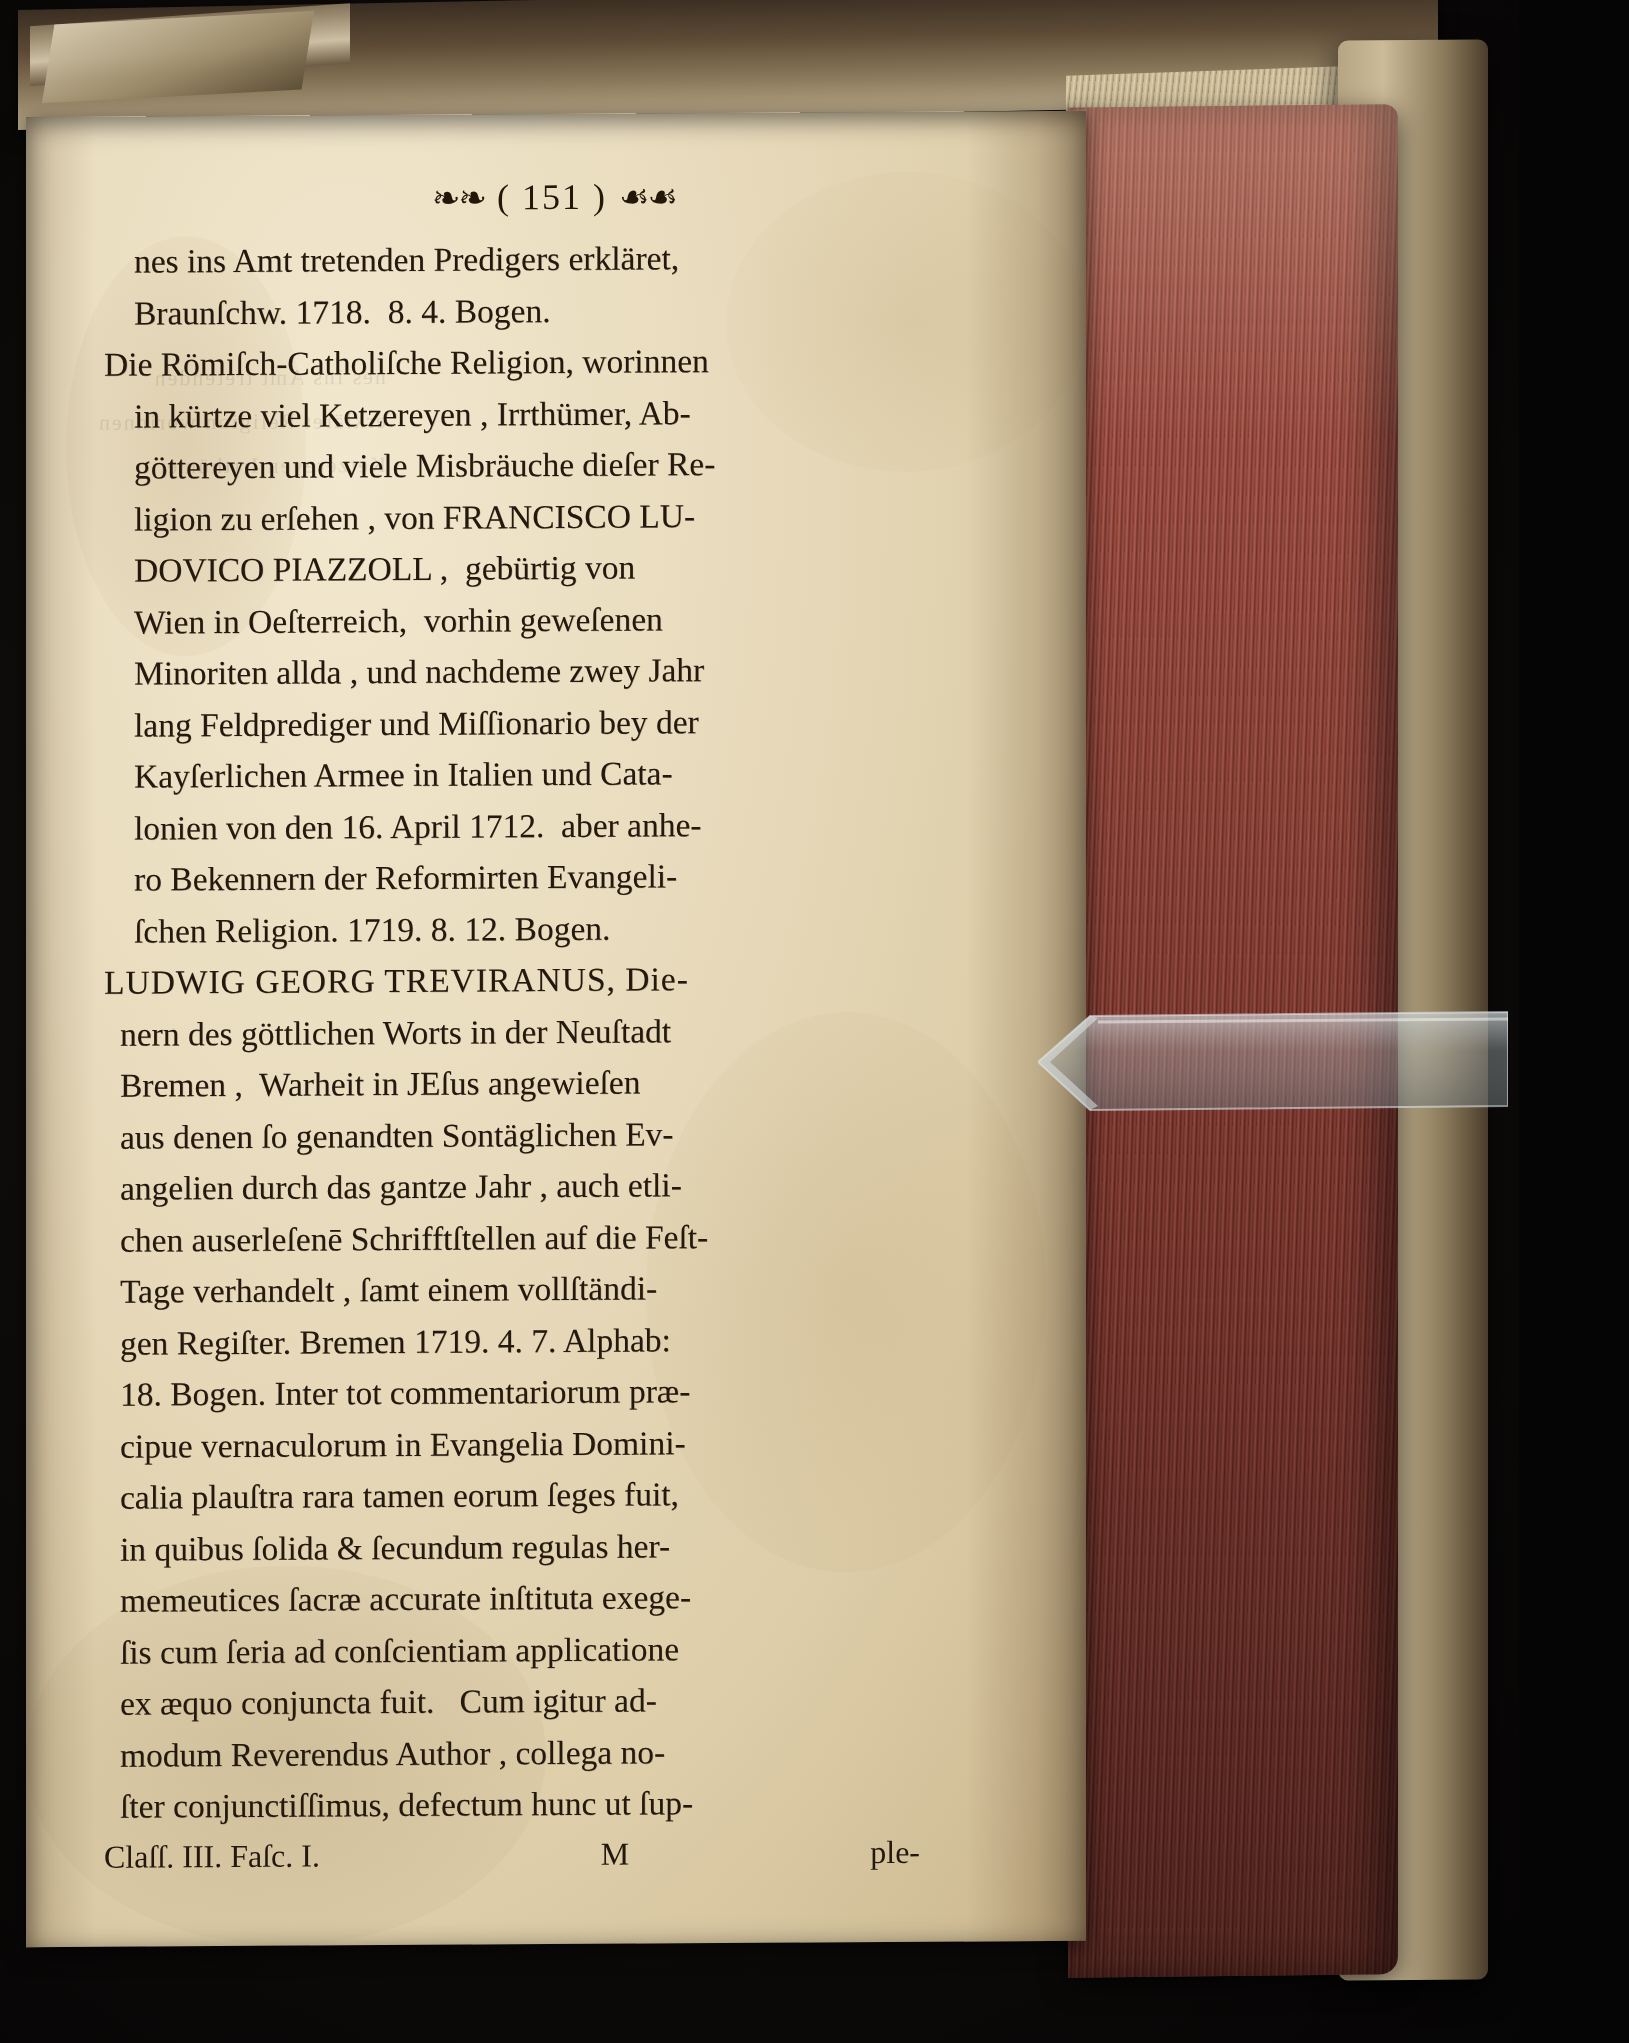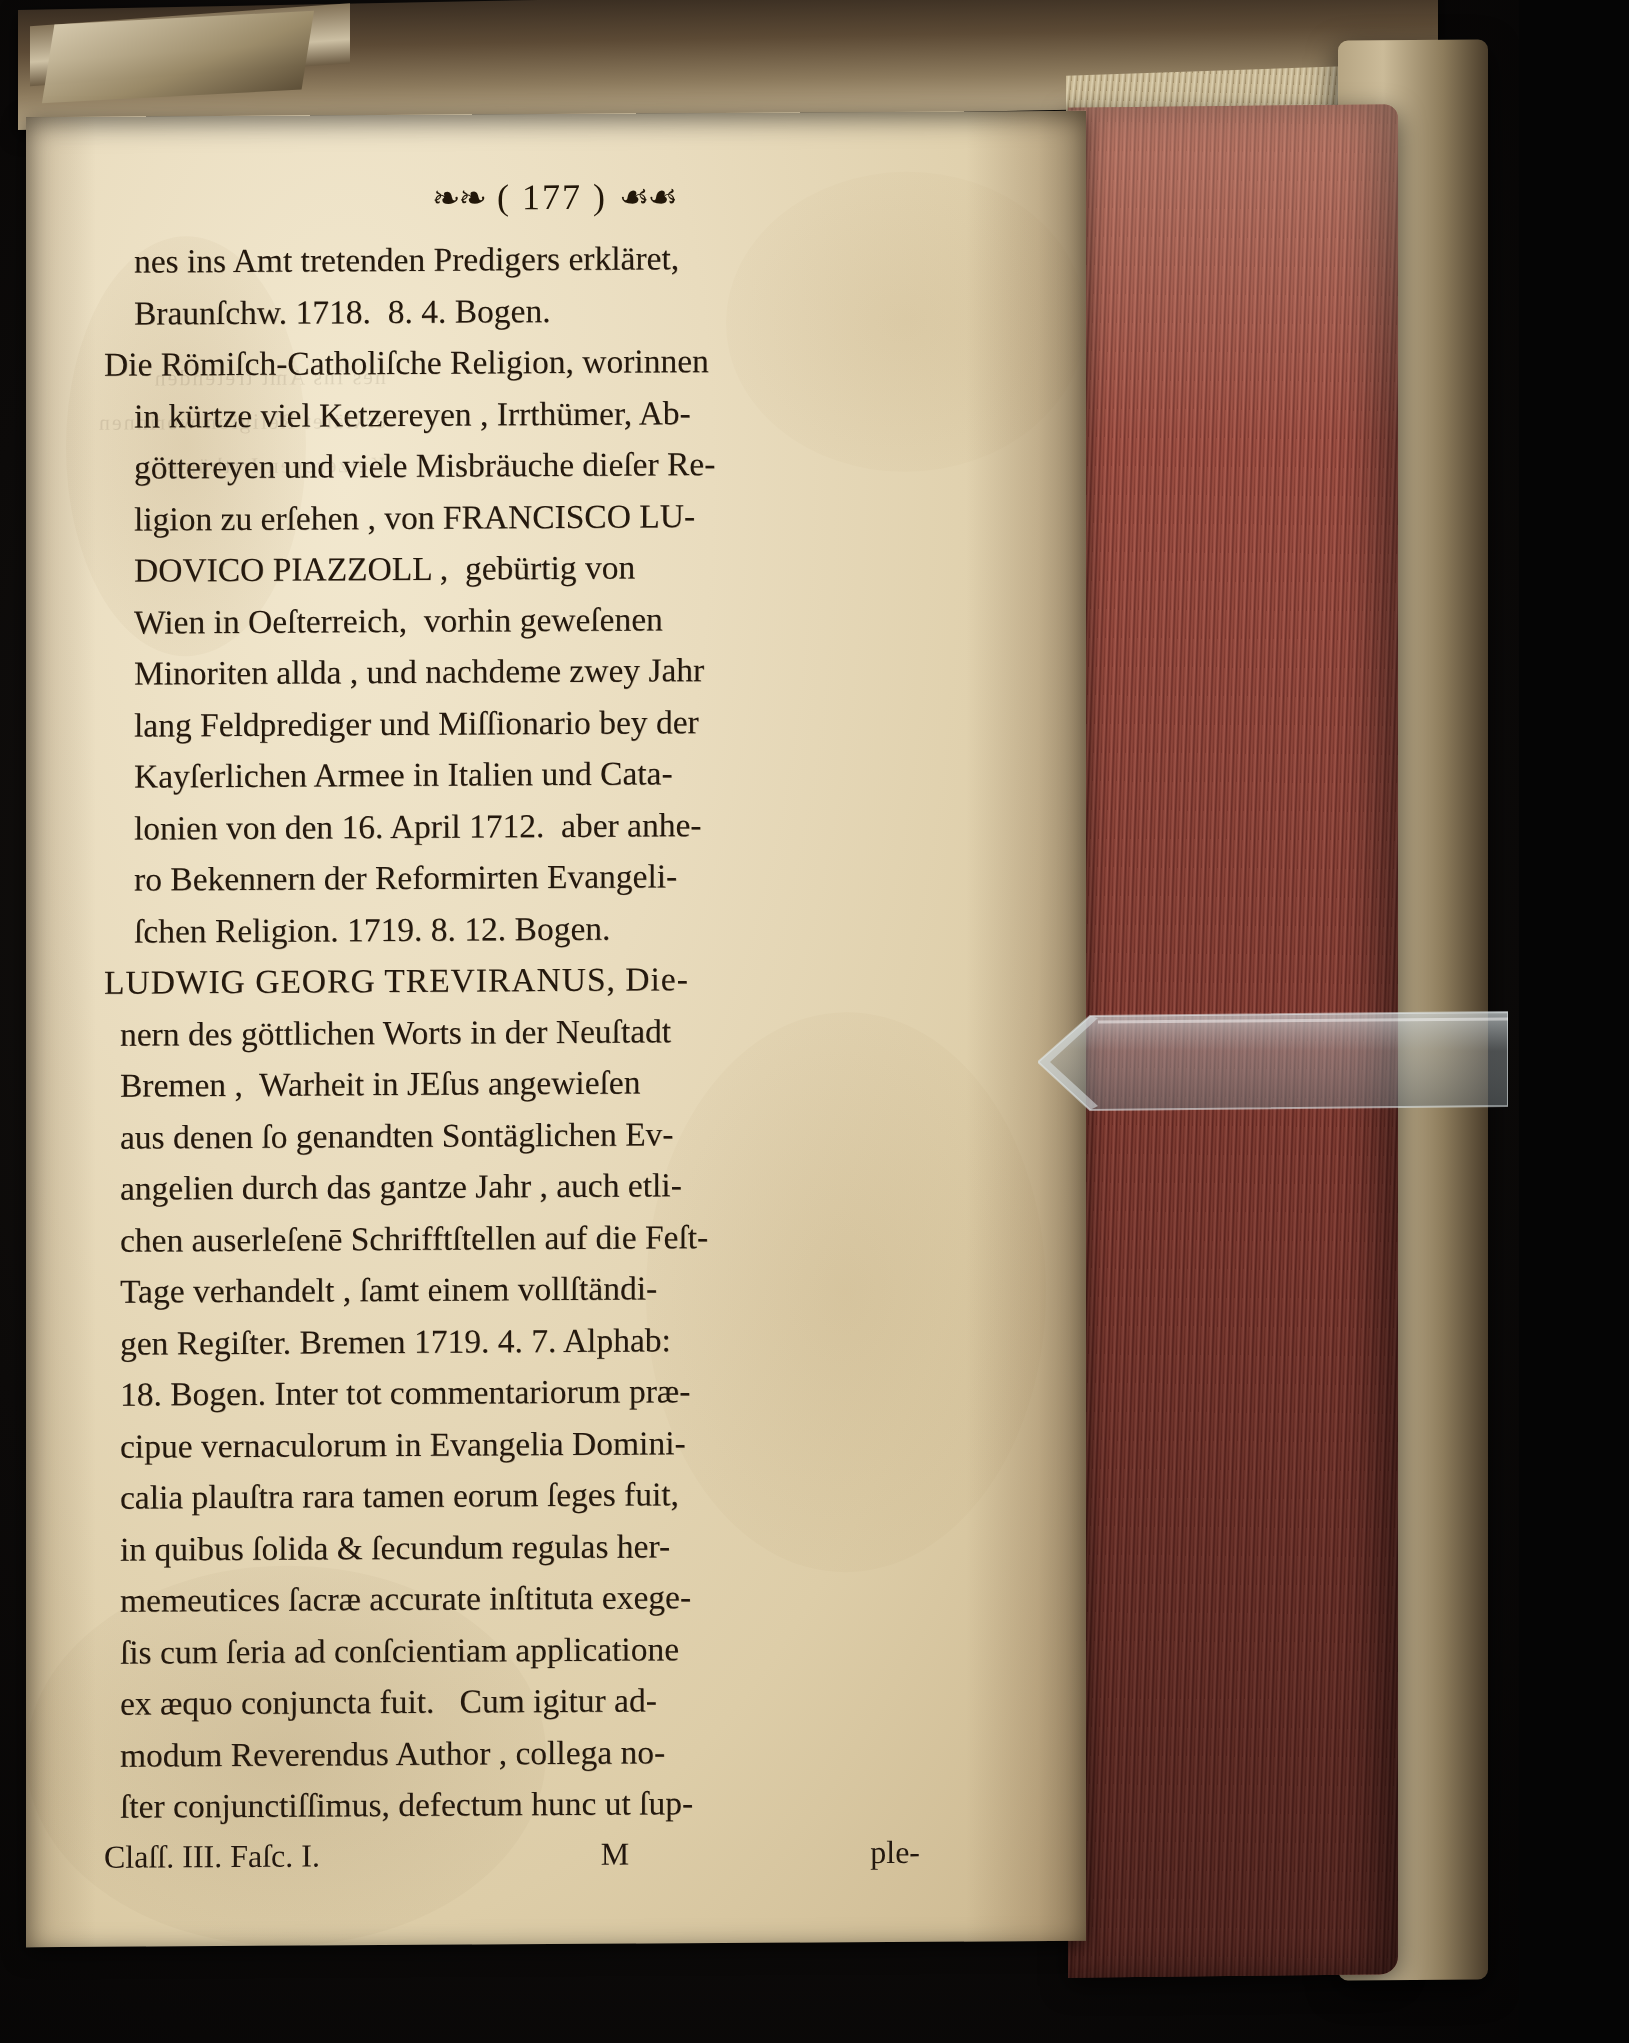--- a/index.html
+++ b/index.html
@@ -240,21 +240,21 @@
       <div class="stain s4"></div>
       <div class="edge-shadow-left"></div>
       <div class="edge-shadow-right"></div>
 
       <div class="ghost">nes ins Amt tretenden erkläret Religion worinnen Ketzereyen Irrthümer</div>
 
       <div class="text-col">
 
         <div class="header-line">
           <span class="header-orn">❧❧</span>
-          <span class="pageno">( 177 )</span>
+          <span class="pageno">( 151 )</span>
           <span class="header-orn">☙☙</span>
         </div>
 
         <div class="body-text">
           <span class="ln ind1">nes ins Amt tretenden Predigers erkläret,</span>
           <span class="ln ind1">Braunſchw. 1718.  8. 4. Bogen.</span>
           <span class="ln hang">Die Römiſch-Catholiſche Religion, worinnen</span>
           <span class="ln ind1">in kürtze viel Ketzereyen , Irrthümer, Ab-</span>
           <span class="ln ind1">göttereyen und viele Misbräuche dieſer Re-</span>
           <span class="ln ind1">ligion zu erſehen , von FRANCISCO LU-</span>

